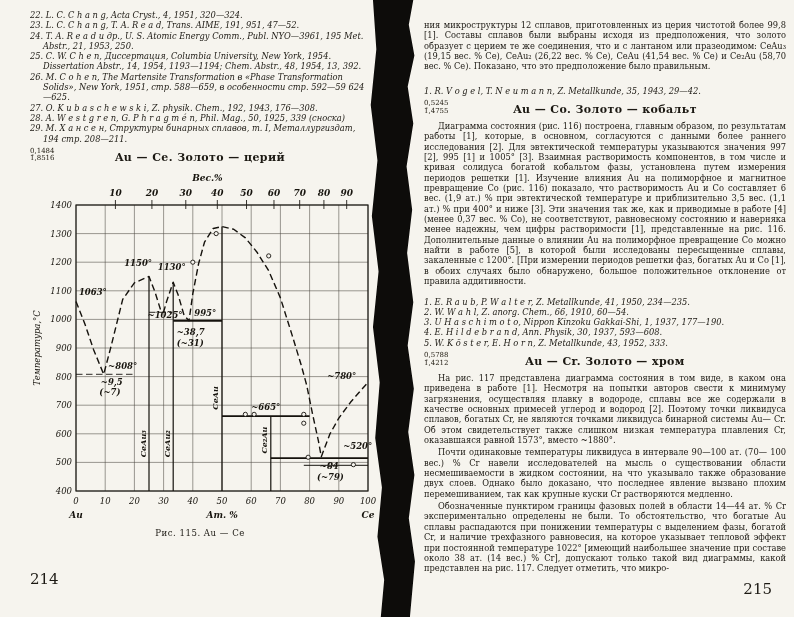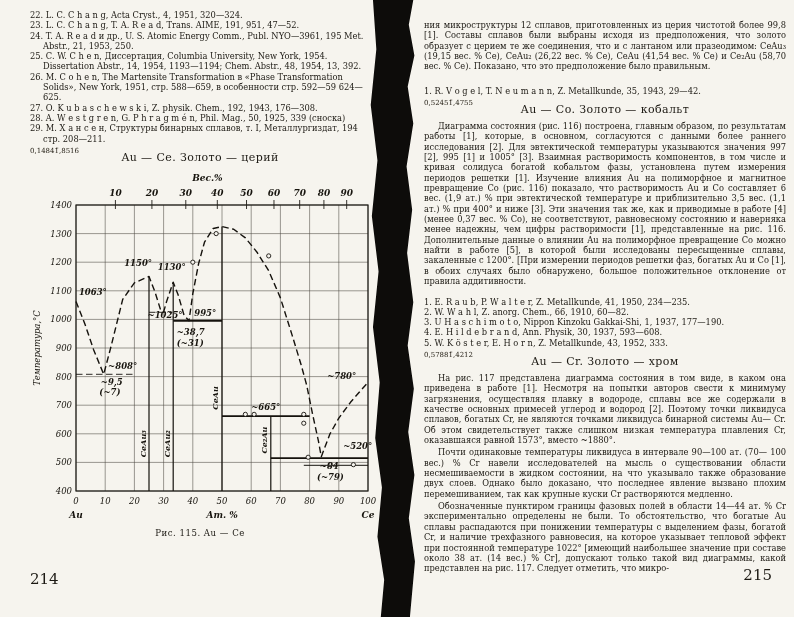--- a/index.html
+++ b/index.html
@@ -1,31 +1,31 @@
 <!DOCTYPE html>
 <html><head>
 <meta charset="utf-8">
 <style>
   html,body{margin:0;padding:0;background:#e8e6e0;}
   .canvas{position:relative;width:794px;height:617px;background:#f6f4ee;overflow:hidden;
           font-family:"DejaVu Serif",serif;color:#1c1913;}
   .page{position:absolute;}
   .page.left{left:30px;top:10px;width:340px;}
   .page.right{left:424px;top:20px;width:362px;}
-  .refs{font-size:8.3px;line-height:10.3px;}
+  .refs{font-size:8.3px;line-height:10.3px;font-style:italic;}
   .ref{text-indent:-13px;padding-left:13px;text-align:left;}
   .headrow{position:relative;margin:7px 0 5px;}
-  .frac{position:absolute;left:0;top:-3px;font-size:7px;line-height:7.6px;display:flex;flex-direction:row;color:#272218;}
-  .headrow h2{margin:0;text-align:center;font-size:11px;font-weight:normal;letter-spacing:0.4px;}
+  .frac{position:absolute;left:0;top:-3px;font-size:7px;line-height:7.6px;display:flex;flex-direction:column;color:#272218;}
+  .headrow h2{margin:0;text-align:center;font-size:11px;font-weight:bold;letter-spacing:0.4px;}
   .para{margin:0 0 2px;font-size:8.3px;line-height:10.35px;text-align:justify;}
   .para.indent{text-indent:14px;}
   .caption{text-align:center;font-size:8.6px;margin-top:3px;letter-spacing:0.5px;}
   .pagenum{position:absolute;font-size:15px;}
   .num-left{left:0;top:560px;}
-  .num-right{right:14px;top:546px;}
+  .num-right{right:14px;top:560px;}
   .gutter{position:absolute;left:364px;top:0;width:56px;height:617px;background:#0d0c0a;
     clip-path:polygon(16% 0%,88% 0%,80% 4%,90% 9%,78% 14%,88% 20%,76% 27%,86% 34%,77% 41%,88% 49%,78% 56%,89% 63%,79% 70%,90% 77%,80% 84%,91% 91%,82% 100%,30% 100%,36% 94%,24% 87%,32% 79%,20% 71%,28% 62%,16% 53%,26% 44%,14% 35%,24% 26%,12% 17%,22% 8%);}
   svg{display:block;margin-top:4px;}
   .vog{margin:14px 0 2px;}
   .corefs{margin:10px 0 4px;}
 </style>
 </head>
 <body>
 
 <div class="canvas">
@@ -182,21 +182,21 @@
         <span>0,5245</span>
         <span>1̄,4755</span>
       </div>
       <h2>Au — Co. Золото — кобальт</h2>
     </div>
 
     <p class="para indent">Диаграмма состояния (рис. 116) построена, главным образом, по результатам работы [1], которые, в основном, согласуются с данными более раннего исследования [2]. Для эвтектической температуры указываются значения 997 [2], 995 [1] и 1005° [3]. Взаимная растворимость компонентов, в том числе и кривая солидуса богатой кобальтом фазы, установлена путем измерения периодов решетки [1]. Изучение влияния Au на полиморфное и магнитное превращение Co (рис. 116) показало, что растворимость Au и Co составляет 6 вес. (1,9 ат.) % при эвтектической температуре и приблизительно 3,5 вес. (1,1 ат.) % при 400° и ниже [3]. Эти значения так же, как и приводимые в работе [4] (менее 0,37 вес. % Co), не соответствуют, равновесному состоянию и наверняка менее надежны, чем цифры растворимости [1], представленные на рис. 116. Дополнительные данные о влиянии Au на полиморфное превращение Co можно найти в работе [5], в которой были исследованы пересыщенные сплавы, закаленные с 1200°. [При измерении периодов решетки фаз, богатых Au и Co [1], в обоих случаях было обнаружено, большое положительное отклонение от правила аддитивности.</p>
 
     <div class="refs corefs" id="co-refs">
         <div class="ref">1. E. R a u b, P. W a l t e r, Z. Metallkunde, 41, 1950, 234—235.</div>
-        <div class="ref">2. W. W a h l, Z. anorg. Chem., 66, 1910, 60—82.</div>
+        <div class="ref">2. W. W a h l, Z. anorg. Chem., 66, 1910, 60—54.</div>
         <div class="ref">3. U  H a s c h i m o t o, Nippon Kinzoku Gakkai-Shi, 1, 1937, 177—190.</div>
         <div class="ref">4. E. H i l d e b r a n d, Ann. Physik, 30, 1937, 593—608.</div>
         <div class="ref">5. W. K ö s t e r, E. H o r n, Z. Metallkunde, 43, 1952, 333.</div>
       </div>
 
     <div class="headrow">
       <div class="frac">
         <span>0,5788</span>
         <span>1̄,4212</span>
       </div>

